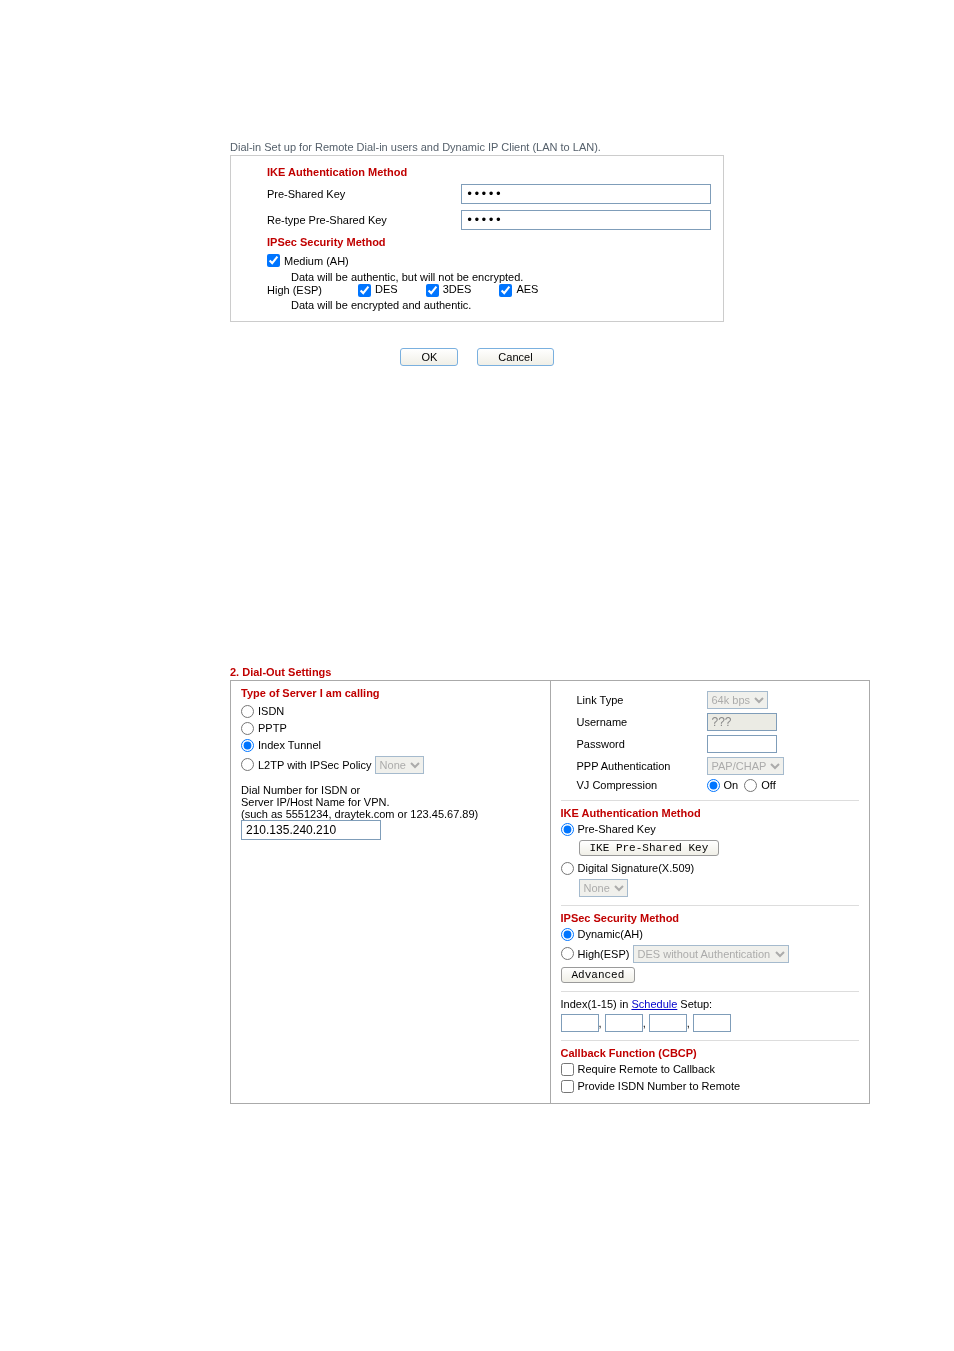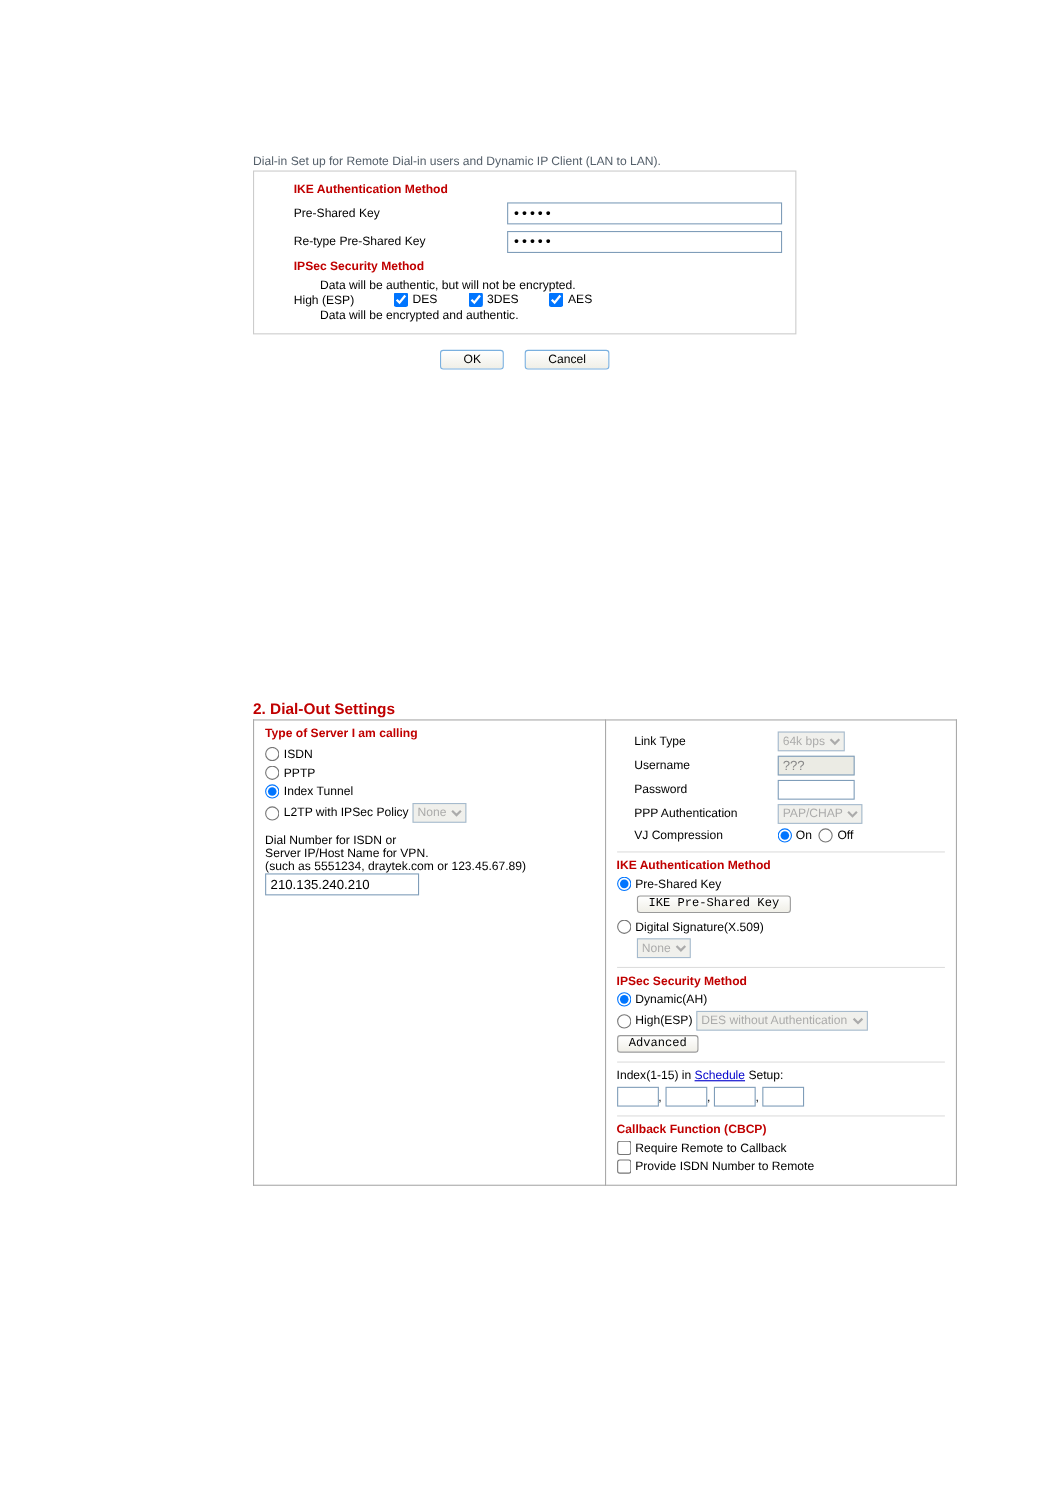--- a/index.html
+++ b/index.html
@@ -75,41 +75,41 @@
       display: flex;
       gap: 28px;
       align-items: center;
       margin-top: 0;
     }
     .esp-row .lab {
       margin-right: 8px;
     }
     .btn-row {
       text-align: center;
-      margin-top: 14px;
+      margin-top: 26px;
     }
     button.win {
       background: linear-gradient(#fff, #f0efe7);
       border: 1px solid #7ab0df;
       border-radius: 3px;
       padding: 2px 20px;
       font-size: 11px;
       font-family: inherit;
       cursor: pointer;
     }
     button.win + button.win {
       margin-left: 16px;
     }
     .panel2 {
       width: 640px;
     }
     .section-num {
       color: #c00000;
       font-weight: bold;
-      font-size: 14px;
+      font-size: 11px;
       margin-bottom: 2px;
     }
     table.p2 {
       border-collapse: collapse;
       width: 100%;
       border: 1px solid #aaa;
     }
     table.p2 td {
       border: 1px solid #aaa;
       vertical-align: top;
@@ -176,20 +176,24 @@
     <div class="section-head">IKE Authentication Method</div>
     <div class="row">
       <div class="label">Pre-Shared Key</div>
       <input class="text dotsmask" type="text" value="•••••" style="">
     </div>
     <div class="row">
       <div class="label">Re-type Pre-Shared Key</div>
       <input class="text dotsmask" type="text" value="•••••" style="">
     </div>
     <div class="section-head">IPSec Security Method</div>
+    <div class="rad-row">
+      <input type="checkbox" checked="" style="">
+      <span>Medium (AH)</span>
+    </div>
     <div class="indent">Data will be authentic, but will not be encrypted.</div>
     <div class="esp-row">
       <span class="lab">High (ESP)</span>
       <span><input type="checkbox" checked="" style=""><span>DES</span></span>
       <span><input type="checkbox" checked="" style=""><span>3DES</span></span>
       <span><input type="checkbox" checked="" style=""><span>AES</span></span>
     </div>
     <div class="indent" style="margin-top:2px">Data will be encrypted and authentic.</div>
   </div>
   <div class="btn-row">

